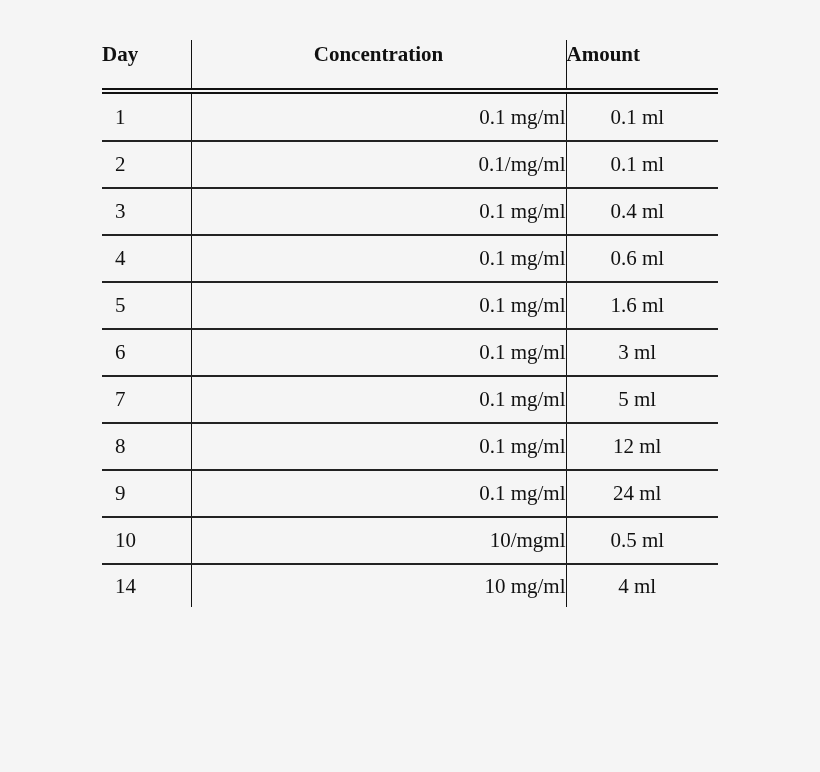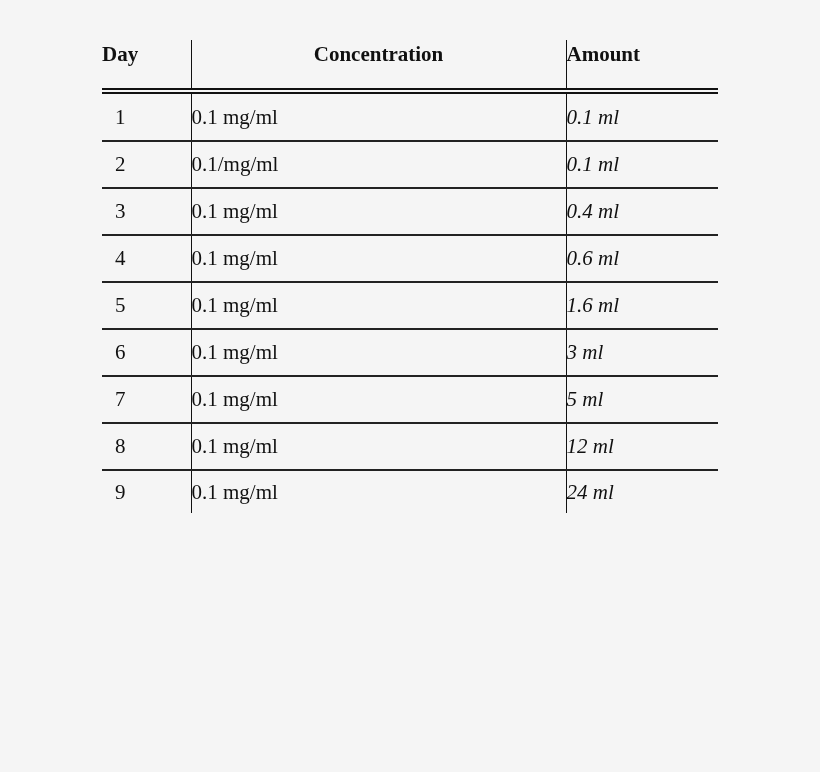--- a/index.html
+++ b/index.html
@@ -44,22 +44,22 @@
     tbody td {
       font-size: 21px;
       height: 45px;
       padding: 0;
       vertical-align: middle;
       border-bottom: 2px solid #222;
     }
     tbody tr:last-child td { border-bottom: none; height: 42px; }
     tbody tr:first-child td { height: 46px; }
     td.day { text-align: left; padding-left: 13px; }
-    td.conc { text-align: left; }
-    td.amt { text-align: left; padding-right: 10px; font-style: italic; }
+    td.conc { text-align: right; }
+    td.amt { text-align: center; padding-right: 10px; }
     th.day, td.day { border-right: 1.5px solid #111; }
     th.conc, td.conc { border-right: 1.5px solid #111; }
   </style>
 </head>
 <body>
 
 <div class="table-wrap">
   <table>
     <colgroup>
       <col class="c-day">
@@ -112,15 +112,25 @@
         <tr>
           <td class="day">8</td>
           <td class="conc">0.1 mg/ml</td>
           <td class="amt">12 ml</td>
         </tr>
         <tr>
           <td class="day">9</td>
           <td class="conc">0.1 mg/ml</td>
           <td class="amt">24 ml</td>
         </tr>
+        <tr>
+          <td class="day">10</td>
+          <td class="conc">10/mgml</td>
+          <td class="amt">0.5 ml</td>
+        </tr>
+        <tr>
+          <td class="day">14</td>
+          <td class="conc">10 mg/ml</td>
+          <td class="amt">4 ml</td>
+        </tr>
       </tbody>
   </table>
 </div>
 
 </body></html>

